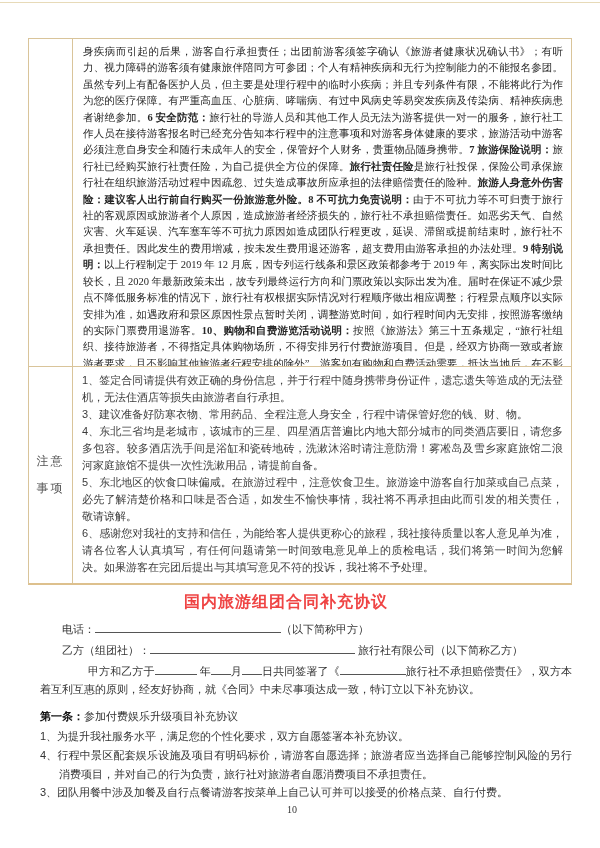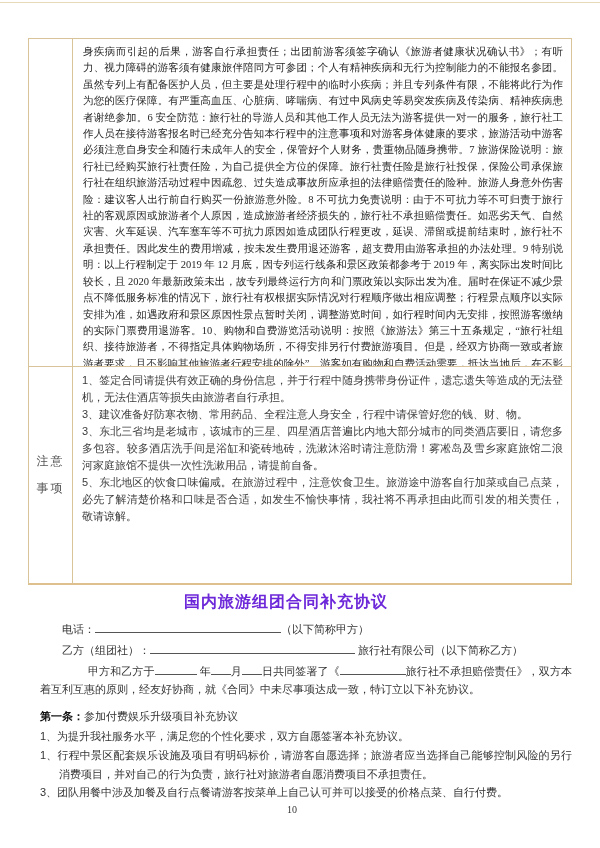--- a/index.html
+++ b/index.html
@@ -15,28 +15,28 @@
   .t-row.notice-row{height:217px;border-top:1px solid #d9c49a;}
   .label-col{flex:0 0 44px;box-sizing:border-box;border-right:1px solid #d9c49a;
              display:flex;flex-direction:column;align-items:center;justify-content:center;gap:10px;}
   .label-col span{font-family:"Liberation Serif","DejaVu Serif",serif;font-size:12px;
                   color:#555;letter-spacing:2px;}
   .content-col{flex:1;box-sizing:border-box;overflow:hidden;}
 
   .terms-cell{padding:5px 8px 0 10px;
               font-family:"Liberation Serif","DejaVu Serif",serif;
               font-size:10.5px;line-height:16.4px;color:#262626;text-align:justify;}
-  .terms-cell .b{font-weight:normal;}
+  .terms-cell .b{font-weight:bold;}
 
   .notice-cell{padding:5px 8px 0 9px;font-size:11px;line-height:17px;color:#3c3c3c;}
   .notice-item{text-align:justify;}
 
   
   .agr-title{position:absolute;top:592px;left:0;width:572px;text-align:center;
-             font-size:16px;font-weight:bold;color:#6d28d9;letter-spacing:1px;}
+             font-size:16px;font-weight:bold;color:#ef4444;letter-spacing:1px;}
   .agr-body{position:absolute;top:620px;left:40px;width:532px;
             font-size:11px;line-height:18.8px;color:#333;}
   .form-line{margin-left:22px;margin-bottom:2px;white-space:nowrap;}
   .blank{display:inline-block;height:0.95em;border-bottom:1px solid #555;vertical-align:baseline;}
   .intro-para{text-indent:48px;text-align:justify;margin-bottom:1px;}
   .clause-heading{margin-bottom:1px;margin-top:8px;}
   .clause-heading .b{font-weight:bold;color:#111;}
   .clause-item{padding-left:19px;text-indent:-19px;text-align:justify;}
 
   .page-number{position:absolute;top:804px;left:0;width:584px;text-align:center;
@@ -55,35 +55,36 @@
       <div class="content-col terms-cell"><span>身疾病而引起的后果，游客自行承担责任；出团前游客须签字确认《旅游者健康状况确认书》；有听力、视力障碍的游客须有健康旅伴陪同方可参团；个人有精神疾病和无行为控制能力的不能报名参团。虽然专列上有配备医护人员，但主要是处理行程中的临时小疾病；并且专列条件有限，不能将此行为作为您的医疗保障。有严重高血压、心脏病、哮喘病、有过中风病史等易突发疾病及传染病、精神疾病患者谢绝参加。</span><span class="b">6 安全防范：</span><span>旅行社的导游人员和其他工作人员无法为游客提供一对一的服务，旅行社工作人员在接待游客报名时已经充分告知本行程中的注意事项和对游客身体健康的要求，旅游活动中游客必须注意自身安全和随行未成年人的安全，保管好个人财务，贵重物品随身携带。</span><span class="b">7 旅游保险说明：</span><span>旅行社已经购买旅行社责任险，为自己提供全方位的保障。</span><span class="b">旅行社责任险</span><span>是旅行社投保，保险公司承保旅行社在组织旅游活动过程中因疏忽、过失造成事故所应承担的法律赔偿责任的险种。</span><span class="b">旅游人身意外伤害险：建议客人出行前自行购买一份旅游意外险。8 不可抗力免责说明：</span><span>由于不可抗力等不可归责于旅行社的客观原因或旅游者个人原因，造成旅游者经济损失的，旅行社不承担赔偿责任。如恶劣天气、自然灾害、火车延误、汽车塞车等不可抗力原因如造成团队行程更改，延误、滞留或提前结束时，旅行社不承担责任。因此发生的费用增减，按未发生费用退还游客，超支费用由游客承担的办法处理。</span><span class="b">9 特别说明：</span><span>以上行程制定于 2019 年 12 月底，因专列运行线条和景区政策都参考于 2019 年，离实际出发时间比较长，且 2020 年最新政策未出，故专列最终运行方向和门票政策以实际出发为准。届时在保证不减少景点不降低服务标准的情况下，旅行社有权根据实际情况对行程顺序做出相应调整；行程景点顺序以实际安排为准，如遇政府和景区原因性景点暂时关闭，调整游览时间，如行程时间内无安排，按照游客缴纳的实际门票费用退游客。</span><span class="b">10、购物和自费游览活动说明：</span><span>按照《旅游法》第三十五条规定，“旅行社组织、接待旅游者，不得指定具体购物场所，不得安排另行付费旅游项目。但是，经双方协商一致或者旅游者要求，且不影响其他旅游者行程安排的除外”。游客如有购物和自费活动需要，抵达当地后，在不影响其他旅游者的行程安排前提下，另行签订补充协议后安排。</span></div>
     </div>
     <div class="t-row notice-row">
       <div class="label-col">
         <span>注意</span>
         <span>事项</span>
       </div>
       <div class="content-col notice-cell">
           <div class="notice-item">1、签定合同请提供有效正确的身份信息，并于行程中随身携带身份证件，遗忘遗失等造成的无法登机，无法住酒店等损失由旅游者自行承担。</div>
           <div class="notice-item">3、建议准备好防寒衣物、常用药品、全程注意人身安全，行程中请保管好您的钱、财、物。</div>
-          <div class="notice-item">3、东北三省均是老城市，该城市的三星、四星酒店普遍比内地大部分城市的同类酒店要旧，请您多多包容。较多酒店洗手间是浴缸和瓷砖地砖，洗漱沐浴时请注意防滑！雾凇岛及雪乡家庭旅馆二浪河家庭旅馆不提供一次性洗漱用品，请提前自备。</div>
+          <div class="notice-item">4、东北三省均是老城市，该城市的三星、四星酒店普遍比内地大部分城市的同类酒店要旧，请您多多包容。较多酒店洗手间是浴缸和瓷砖地砖，洗漱沐浴时请注意防滑！雾凇岛及雪乡家庭旅馆二浪河家庭旅馆不提供一次性洗漱用品，请提前自备。</div>
           <div class="notice-item">5、东北地区的饮食口味偏咸。在旅游过程中，注意饮食卫生。旅游途中游客自行加菜或自己点菜，必先了解清楚价格和口味是否合适，如发生不愉快事情，我社将不再承担由此而引发的相关责任，敬请谅解。</div>
+          <div class="notice-item">6、感谢您对我社的支持和信任，为能给客人提供更称心的旅程，我社接待质量以客人意见单为准，请各位客人认真填写，有任何问题请第一时间致电意见单上的质检电话，我们将第一时间为您解决。如果游客在完团后提出与其填写意见不符的投诉，我社将不予处理。</div>
         </div>
     </div>
   </div>
 
   <div class="agr-title">国内旅游组团合同补充协议</div>
 
   <div class="agr-body">
     <div class="form-line"><span>电话：</span><span class="blank" style="width: 186px;"></span><span>（以下简称甲方）</span></div>
     <div class="form-line"><span>乙方（组团社）：</span><span class="blank" style="width: 205px;"></span><span> 旅行社有限公司（以下简称乙方）</span></div>
     <div class="intro-para"><span>甲方和乙方于</span><span class="blank" style="width: 42px;"></span><span> 年</span><span class="blank" style="width: 20px;"></span><span>月</span><span class="blank" style="width: 20px;"></span><span>日共同签署了《</span><span class="blank" style="width: 66px;"></span><span>旅行社不承担赔偿责任》，双方本着互利互惠的原则，经友好协商，就《合同》中未尽事项达成一致，特订立以下补充协议。</span></div>
     <div class="clause-heading"><span class="b">第一条：</span><span>参加付费娱乐升级项目补充协议</span></div>
     <div>
         <div class="clause-item">1、为提升我社服务水平，满足您的个性化要求，双方自愿签署本补充协议。</div>
-        <div class="clause-item">1、行程中景区配套娱乐设施及项目有明码标价，请游客自愿选择；旅游者应当选择自己能够控制风险的另行消费项目，并对自己的行为负责，旅行社对旅游者自愿消费项目不承担责任。</div>
+        <div class="clause-item">4、行程中景区配套娱乐设施及项目有明码标价，请游客自愿选择；旅游者应当选择自己能够控制风险的另行消费项目，并对自己的行为负责，旅行社对旅游者自愿消费项目不承担责任。</div>
         <div class="clause-item">3、团队用餐中涉及加餐及自行点餐请游客按菜单上自己认可并可以接受的价格点菜、自行付费。</div>
       </div>
   </div>
 
   <div class="page-number">10</div>
 
 </div>
 
 </body></html>

